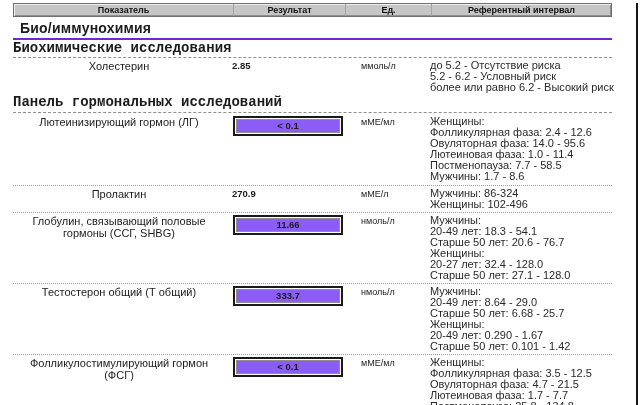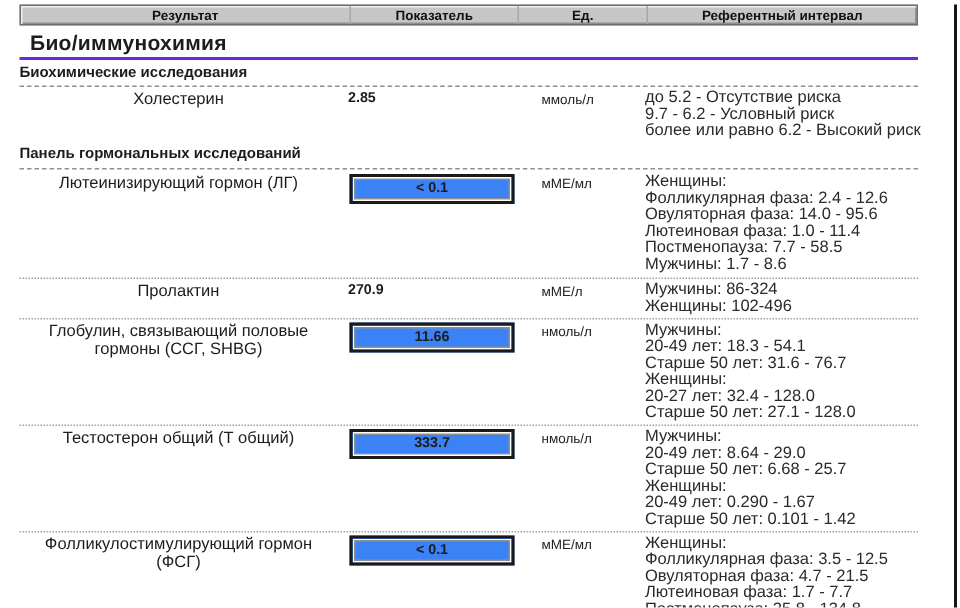--- a/index.html
+++ b/index.html
@@ -12,69 +12,69 @@
                background:#c6c6c6; border:1px solid #6e6e6e;
                box-shadow: inset 1px 1px 0 #efefef, inset -1px -1px 0 #8f8f8f; }
   .hcell { font-size:9px; font-weight:bold; text-align:center; line-height:12px; color:#111;
            overflow:hidden; white-space:nowrap; }
   .hcell + .hcell { border-left:1px solid #a6a6a6; }
 
   .title-block { margin:3px 0 0 13px; width:599px; border-bottom:2px solid #6d28d9;
                  padding:0 0 2px 7px; }
   .title { font-size:14px; font-weight:bold; line-height:16px; letter-spacing:0.2px; }
 
-  .subsection { margin:2px 0 0 13px; width:599px; font-size:10px; font-weight:bold;
+  .subsection { margin:2px 0 0 13px; width:599px; font-size:14px; font-weight:bold;
                 line-height:11px; padding:1px 0 3px 0;
-                border-bottom:1px dashed #8f8f8f; }
+                border-bottom:1px dashed #8f8f8f;font-family:Liberation Mono, monospace; }
   .sub2 { margin-top:1px; padding-bottom:4px; }
 
   .rowgrid { margin-left:13px; width:599px; display:grid;
              grid-template-columns:219px 112px 86px 1fr; }
   .row { padding:2px 0 2px 0; }
   .row-lh { padding:3px 0 3px 0; }
   .sep { border-top:1px dotted #a0a0a0; }
 
   .name { padding-left:7px; padding-right:14px; font-size:11px; font-weight:normal; line-height:12px;text-align:center; }
   .result { font-size:9.5px; font-weight:bold; text-align:left; line-height:12px; }
-  .resbox { width:110px; height:20px; margin-left:1px; background:#3b82f6;
+  .resbox { width:110px; height:20px; margin-left:1px; background:#8b5cf6;
             border:2px solid #1a1a1a;
             box-shadow: inset 0 0 0 1px #ffffff, inset 0 0 0 2px #8f8f8f;
             display:flex; align-items:center; justify-content:center;
             font-size:9.5px; font-weight:bold; }
   .unit { font-size:9px; padding-left:17px; line-height:12px; color:#222; white-space:nowrap; }
   .ref { font-size:11px; line-height:11px; color:#2a2a2a; }
   .refline { white-space:nowrap; }
 
   .right-edge { position:absolute; top:0; left:636px; width:2px; height:405px; background:#161616; }
 </style>
 </head>
 <body>
 
 <div class="page">
 
   <div class="headerbar">
+    <div class="hcell">Показатель</div>
     <div class="hcell">Результат</div>
-    <div class="hcell">Показатель</div>
     <div class="hcell">Ед.</div>
     <div class="hcell">Референтный интервал</div>
   </div>
 
   <div class="title-block">
     <div class="title">Био/иммунохимия</div>
   </div>
 
   <div class="subsection">Биохимические исследования</div>
 
   <div class="rowgrid row">
     <div class="name">Холестерин</div>
     <div class="result">2.85</div>
     <div class="unit">ммоль/л</div>
     <div class="ref">
       <div class="refline">до 5.2 - Отсутствие риска</div>
-      <div class="refline">9.7 - 6.2 - Условный риск</div>
+      <div class="refline">5.2 - 6.2 - Условный риск</div>
       <div class="refline">более  или равно 6.2 - Высокий риск</div>
     </div>
   </div>
 
   <div class="subsection sub2">Панель гормональных исследований</div>
 
   <div class="rowgrid row row-lh">
     <div class="name">Лютеинизирующий гормон (ЛГ)</div>
     <div class="result">
       <div class="resbox">&lt; 0.1</div>
@@ -102,21 +102,21 @@
 
   <div class="rowgrid row sep">
     <div class="name">Глобулин, связывающий половые гормоны (ССГ, SHBG)</div>
     <div class="result">
       <div class="resbox">11.66</div>
     </div>
     <div class="unit">нмоль/л</div>
     <div class="ref">
       <div class="refline">Мужчины:</div>
       <div class="refline">20-49 лет: 18.3 - 54.1</div>
-      <div class="refline">Старше 50 лет: 31.6 - 76.7</div>
+      <div class="refline">Старше 50 лет: 20.6 - 76.7</div>
       <div class="refline">Женщины:</div>
       <div class="refline">20-27 лет: 32.4 - 128.0</div>
       <div class="refline">Старше 50 лет: 27.1 - 128.0</div>
     </div>
   </div>
 
   <div class="rowgrid row sep">
     <div class="name">Тестостерон общий (Т общий)</div>
     <div class="result">
       <div class="resbox">333.7</div>

